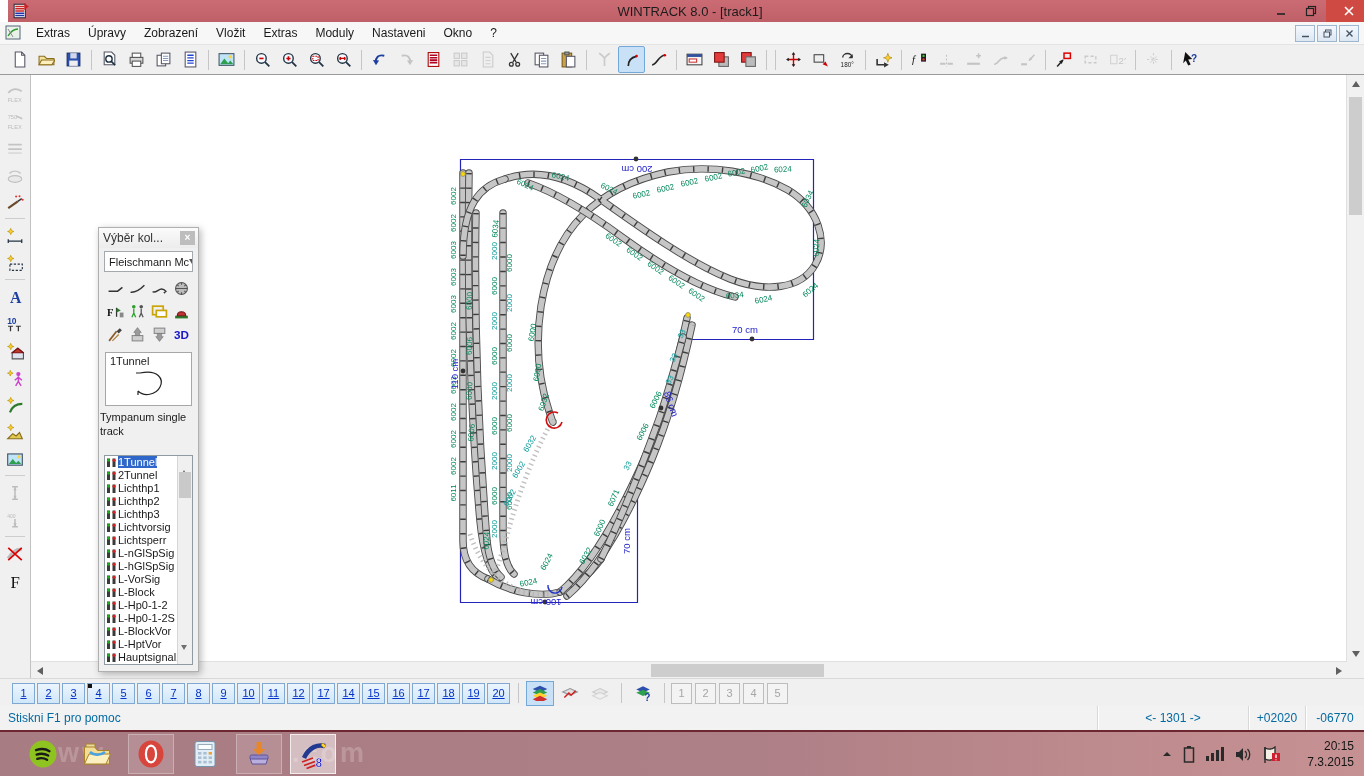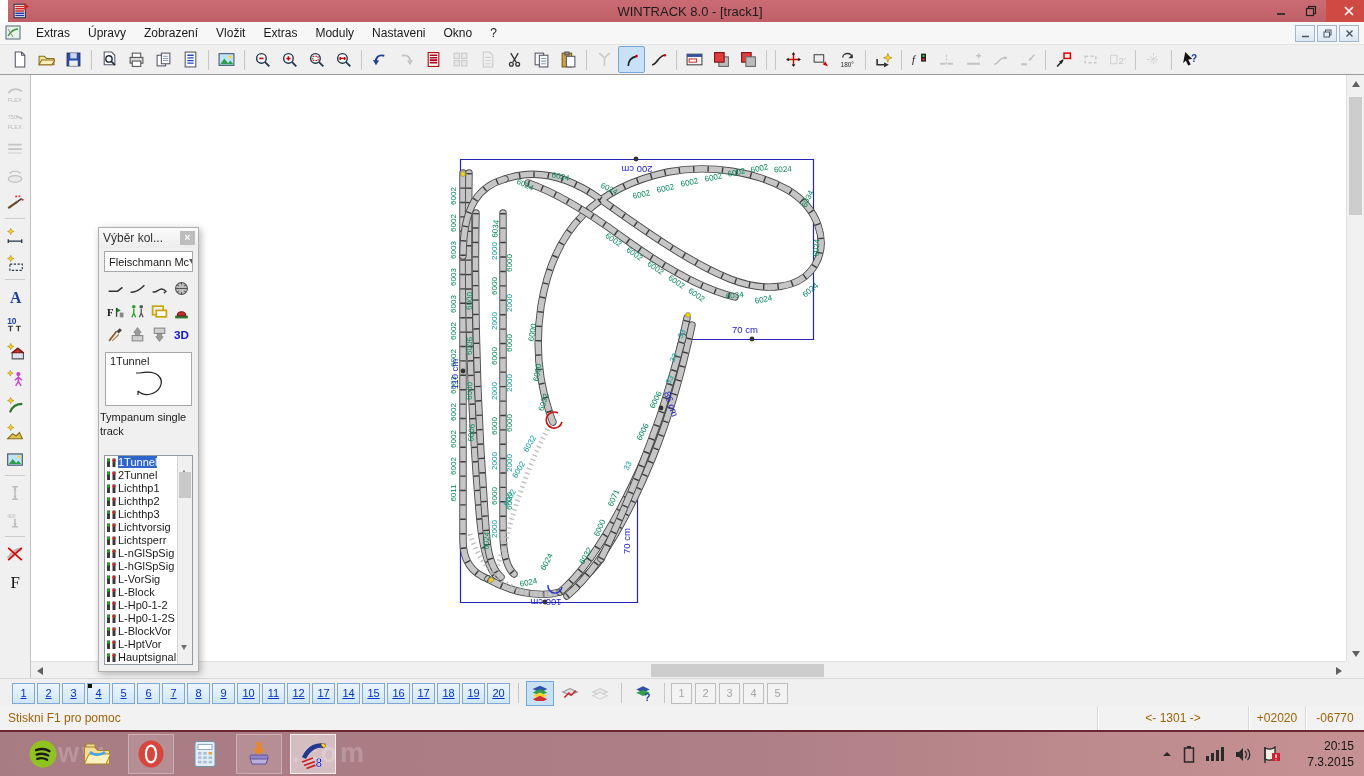--- a/index.html
+++ b/index.html
@@ -98,21 +98,21 @@
   .ltool{width:26px;height:23px;display:flex;align-items:center;justify-content:center;border:1px solid transparent;margin:0 1px}
   .ltool svg{width:18px;height:18px}
   .ltool.selected{background:#c8e1f6;border-color:#74a8d8}
   .ltool.disabled{opacity:.4;filter:grayscale(1)}
   .modbtn{width:19px;height:19px;border:1px solid #bdbdbd;background:#f3f3f3;color:#a5a5a5;
           font-size:11px;display:flex;align-items:center;justify-content:center;margin-right:3px}
   .lsepv{width:1px;height:20px;background:#c6c6c6;margin:0 6px}
 
   
   .statusbar{left:0;top:706px;width:1364px;height:24px;background:#f2f2f2;display:flex;align-items:center;
-             font-size:12px;color:#a16207}
+             font-size:12px;color:#0369a1}
   .scell{height:100%;display:flex;align-items:center;justify-content:center;border-left:1px solid #d8d8d8;
          box-shadow:inset 1px 0 0 #fff}
   .sc-help{flex:1;justify-content:flex-start;padding-left:8px;border-left:none;box-shadow:none}
   .sc-sel{width:424px}.sc-range{width:150px}.sc-x{width:56px}.sc-y{width:58px}
 
   
   .taskbar{left:0;top:730px;width:1364px;height:46px;border-top:2px solid #6d2731;box-sizing:border-box;
            background:linear-gradient(90deg,#a87c83 0%,#ad7f86 55%,#bd8a8d 80%,#c69193 100%);
            display:flex;align-items:center}
   .watermark{position:absolute;font-size:27px;font-weight:bold;color:rgba(255,255,255,.20);letter-spacing:3px;top:6px}

